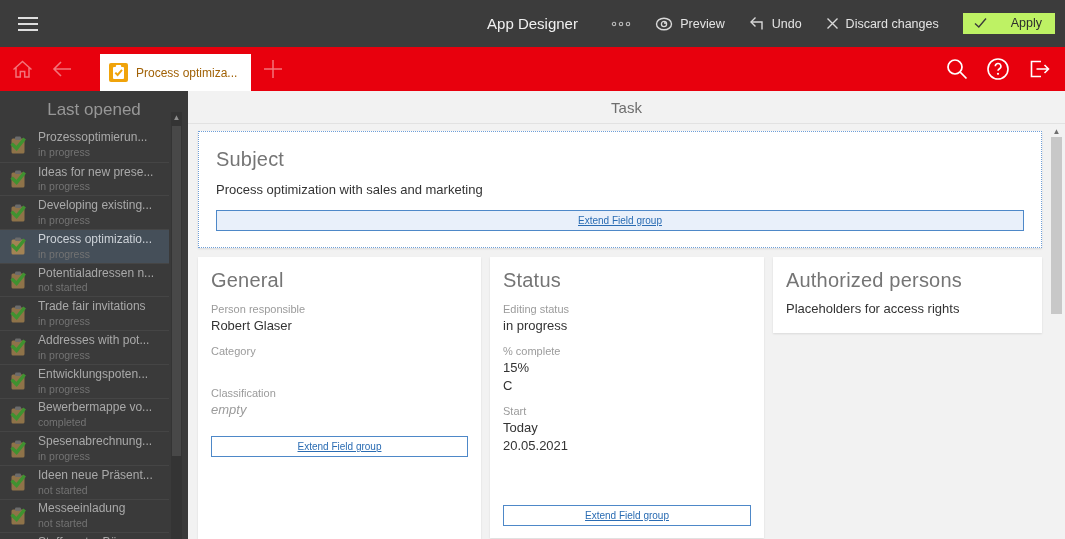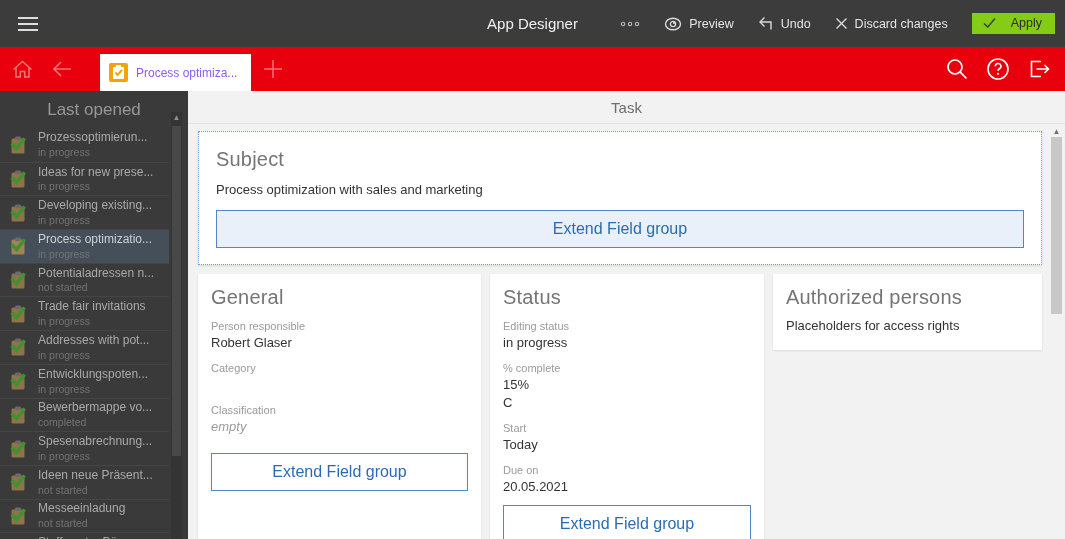--- a/index.html
+++ b/index.html
@@ -7,30 +7,30 @@
   body { font-family:"Liberation Sans", sans-serif; background:#f2f2f2; position:relative; }
 
   
   .topbar { height:47px; background:var(--topbar-bg,#3c3c3c); display:flex; align-items:center; position:relative; color:#e9e9e9; }
   .hamburger { width:20px; height:14px; margin-left:18px; display:flex; flex-direction:column; justify-content:space-between; cursor:pointer; }
   .hamburger span { display:block; height:2px; background:#dedede; }
   .topbar-title { position:absolute; left:0; right:0; text-align:center; font-size:15px; font-weight:400; color:#f0f0f0; pointer-events:none; }
   .topbar-right { margin-left:auto; display:flex; align-items:center; gap:24px; padding-right:10px; z-index:2; }
   .tb-ctrl { display:flex; align-items:center; gap:7px; font-size:12.5px; color:#e4e4e4; cursor:pointer; white-space:nowrap; }
   .tb-ctrl svg { display:block; }
-  .apply-btn { display:flex; align-items:center; gap:14px; background:#84cc16; color:#2d2d2d; font-size:12.5px; padding:3px 13px 4px 10px; cursor:pointer;text-align:right; }
+  .apply-btn { display:flex; align-items:center; gap:23px; background:#bef264; color:#2d2d2d; font-size:12.5px; padding:3px 13px 4px 10px; cursor:pointer;text-align:right; }
 
   
   .redbar { height:44px; background:var(--brand-red,#e8000d); display:flex; align-items:flex-end; position:relative; }
   .red-icon { display:flex; align-items:center; justify-content:center; height:44px; cursor:pointer; }
   .home-ic { width:44px; }
   .back-ic { width:36px; }
   .plus-ic { width:44px; }
   .tab { background:#fff; height:37px; margin-left:20px; display:flex; align-items:center; gap:8px; padding:0 14px 0 9px; min-width:122px; cursor:pointer; }
-  .tab-label { font-size:12px; color:#8b5cf6; white-space:nowrap; }
+  .tab-label { font-size:12px; color:#a16207; white-space:nowrap; }
   .redbar-right { margin-left:auto; display:flex; align-items:center; gap:11px; height:44px; padding-right:11px; }
 
   
   .workspace { display:flex; height:462px; }
 
   
   .sidebar { width:188px; background:var(--sidebar-bg,#3a3a3a); position:relative; flex:none; overflow:hidden; }
   .sidebar-title { font-size:17px; color:#979797; text-align:center; padding-top:9px; height:37px; font-weight:400; }
   .sb-list { position:absolute; top:37px; left:0; right:19px; bottom:0; }
   .sb-item { height:33.7px; display:flex; align-items:center; padding-left:8px; gap:10px; border-top:1px solid #454545; cursor:pointer; }
@@ -56,21 +56,21 @@
   .main-scrollbar .arrow { display:block; text-align:center; color:#6f6f6f; font-size:8px; line-height:12px; margin-top:2px; }
   .main-thumb { position:absolute; top:13px; left:3px; width:11px; height:177px; background:#c8c8c8; }
   .content { position:absolute; top:33px; left:0; right:17px; bottom:0; padding:7px 6px 0 10px; }
 
   .subject-sel { border:1px dotted var(--sel-dotted,#6f9fd8); background:#fff; padding:4px; box-shadow:0 1px 2px rgba(0,0,0,0.10); }
   .card { background:#fff; }
   .card-pad { padding:12px 13px 13px 13px; }
   .card-title { font-size:20px; font-weight:300; color:#757575; letter-spacing:0.2px; }
   .subject-value { font-size:13px; color:#333; margin-top:11px; }
 
-  .efg-btn { display:flex; align-items:center; justify-content:center; height:38px; border:1px solid var(--btn-border,#4e88c8); color:var(--accent-blue,#2a6cb3); font-size:16px; cursor:pointer; background:#fff; }
+  .efg-btn { display:flex; align-items:center; justify-content:center; height:21px; border:1px solid var(--btn-border,#4e88c8); color:var(--accent-blue,#2a6cb3); font-size:10px; cursor:pointer; background:#fff;text-decoration:underline; }
   .efg-btn.filled { background:var(--subject-btn-bg,#e9f0fa); }
   .subject-card .efg-btn { margin-top:13px; }
 
   .cards-row { display:flex; gap:9px; margin-top:9px; align-items:flex-start; }
   .col-card { box-shadow:0 1px 2px rgba(0,0,0,0.10); position:relative; }
   .general-card { width:283px; height:284px; flex:none; }
   .status-card  { width:274px; height:281px; flex:none; }
   .auth-card    { flex:1; height:76px; }
 
   .field { }
@@ -435,21 +435,20 @@
     <div class="field-value">15%</div>
   </div>
                 <div class="field">
     <div class="field-value">C</div>
   </div>
                 <div class="field">
     <div class="field-label">Start</div>
     <div class="field-value">Today</div>
   </div>
                 <div class="field">
-    <div class="field-label">Due on</div>
     <div class="field-value">20.05.2021</div>
   </div>
               </div>
           </div>
           <div class="efg-btn">Extend Field group</div>
         </div>
 
         <div class="card col-card auth-card">
           <div class="card-pad">
             <div class="card-title">Authorized persons</div>

